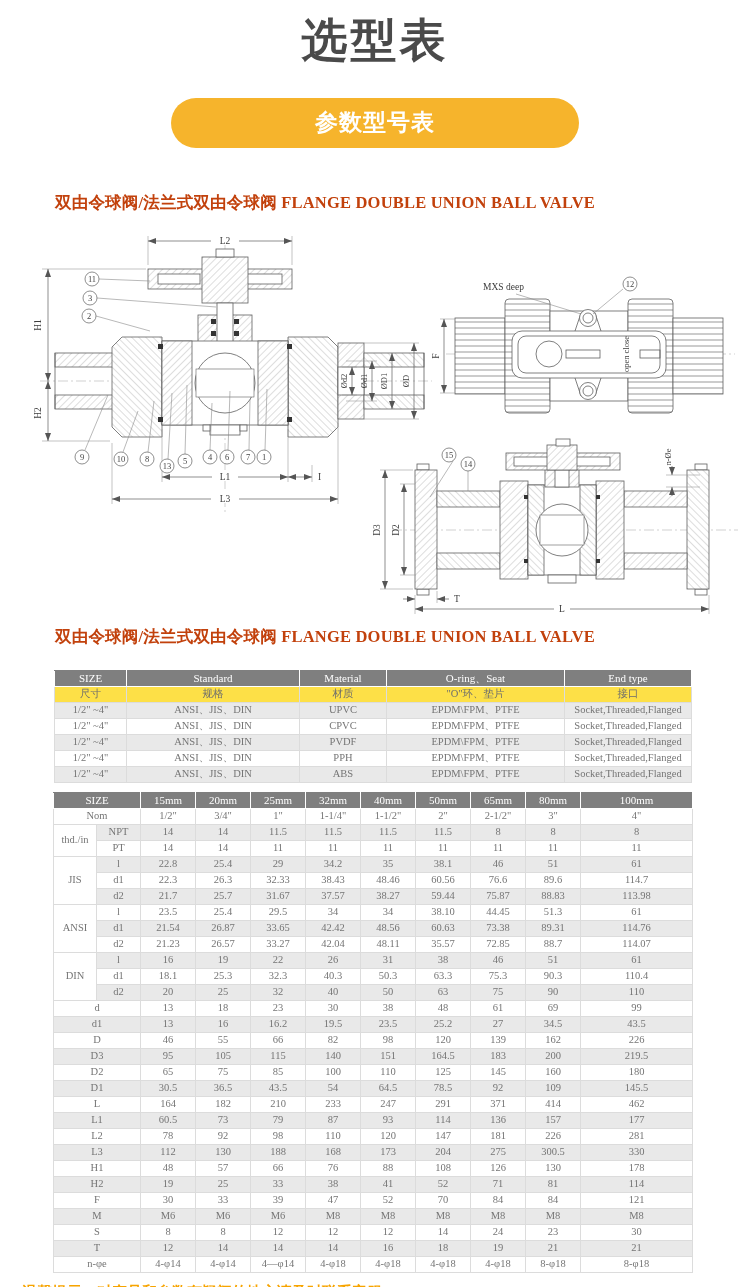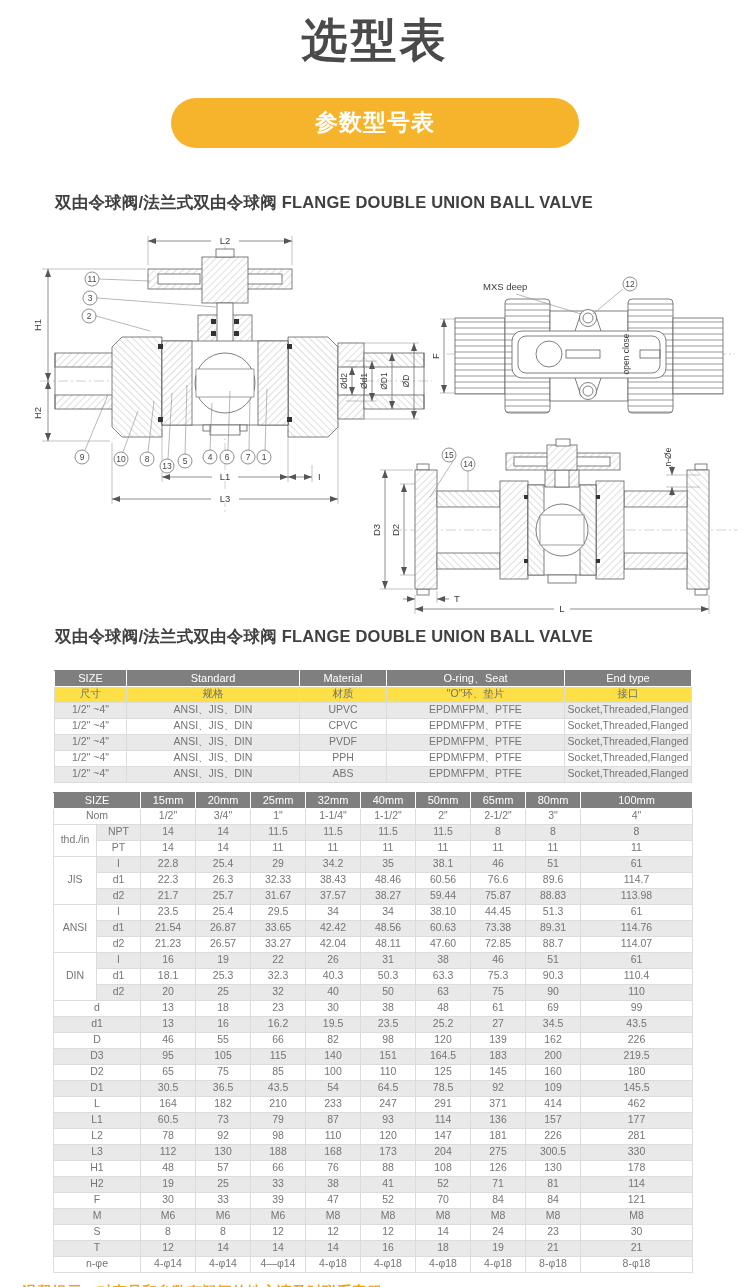--- a/index.html
+++ b/index.html
@@ -1,23 +1,23 @@
 <!DOCTYPE html>
 <html><head>
 <meta charset="utf-8">
 <style>
   html,body{margin:0;padding:0;background:#fff;}
   body{font-family:"Liberation Sans","DejaVu Sans",sans-serif;}
-  .page{width:750px;height:1287px;background:#fff;overflow:hidden;position:relative;}
+  .page{width:750px;height:1287px;background:#fff;overflow:hidden;position:relative;font-family:Liberation Serif, serif;}
   .title{margin:0;padding-top:12px;text-align:center;font-size:46px;line-height:1.25;
          font-weight:bold;color:#4a4a4a;letter-spacing:3px;}
   .banner{width:408px;height:50px;margin:28px auto 0;background:#f6b42c;border-radius:26px;
           display:flex;align-items:center;justify-content:center;gap:28px;}
   .banner span{color:#fff;font-weight:bold;font-size:23px;letter-spacing:1px;}
-  .sec{margin:44px 16px 0 55px;font-size:16.5px;font-weight:bold;color:#404040;letter-spacing:0.2px;}
+  .sec{margin:44px 16px 0 55px;font-size:16.5px;font-weight:bold;color:#c2410c;letter-spacing:0.2px;}
   .sec.two{margin-top:5px;}
   svg.draw{display:block;margin-top:5px;}
   
   table{border-collapse:collapse;table-layout:fixed;}
   table.spec{width:637px;margin:22px 0 0 54px;}
   table.dim{width:639px;margin:9px 0 0 53px;}
   td,th{font-size:10.5px;font-weight:normal;color:#757575;text-align:center;
         padding:1px 2px;height:13px;line-height:1.1;border:1px solid #dcdcdc;
         overflow:hidden;white-space:nowrap;}
   tr.hdr th{background:#7f7f7f;color:#fff;border:1px solid #fff;border-top-color:#7f7f7f;font-size:11px;}
@@ -495,21 +495,21 @@
           <td>89.31</td>
           <td>114.76</td>
         </tr>
         <tr class="w">
           <td>d2</td>
           <td>21.23</td>
           <td>26.57</td>
           <td>33.27</td>
           <td>42.04</td>
           <td>48.11</td>
-          <td>47.60</td>
+          <td>35.57</td>
           <td>72.85</td>
           <td>88.7</td>
           <td>114.07</td>
         </tr>
         <tr class="g">
           <td rowspan="3" class="glbl">DIN</td>
           <td>l</td>
           <td>16</td>
           <td>19</td>
           <td>22</td>

